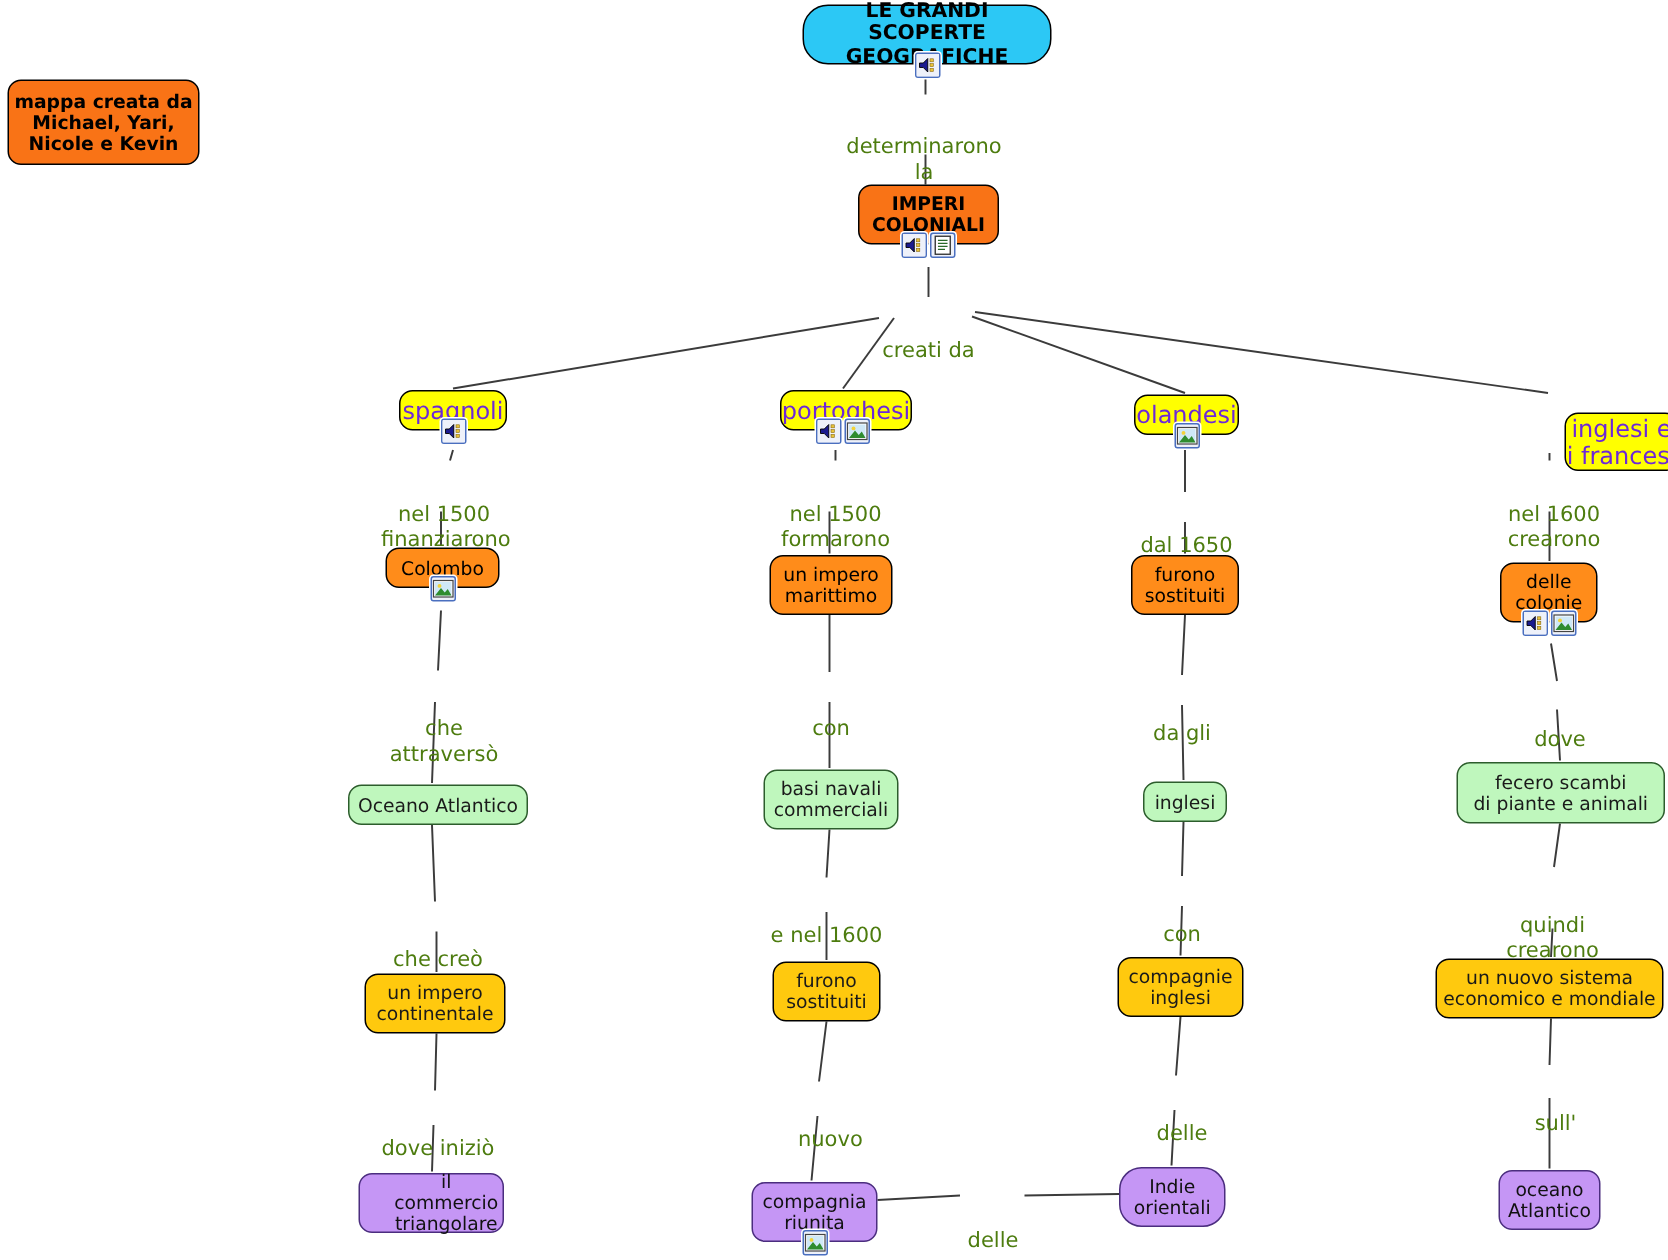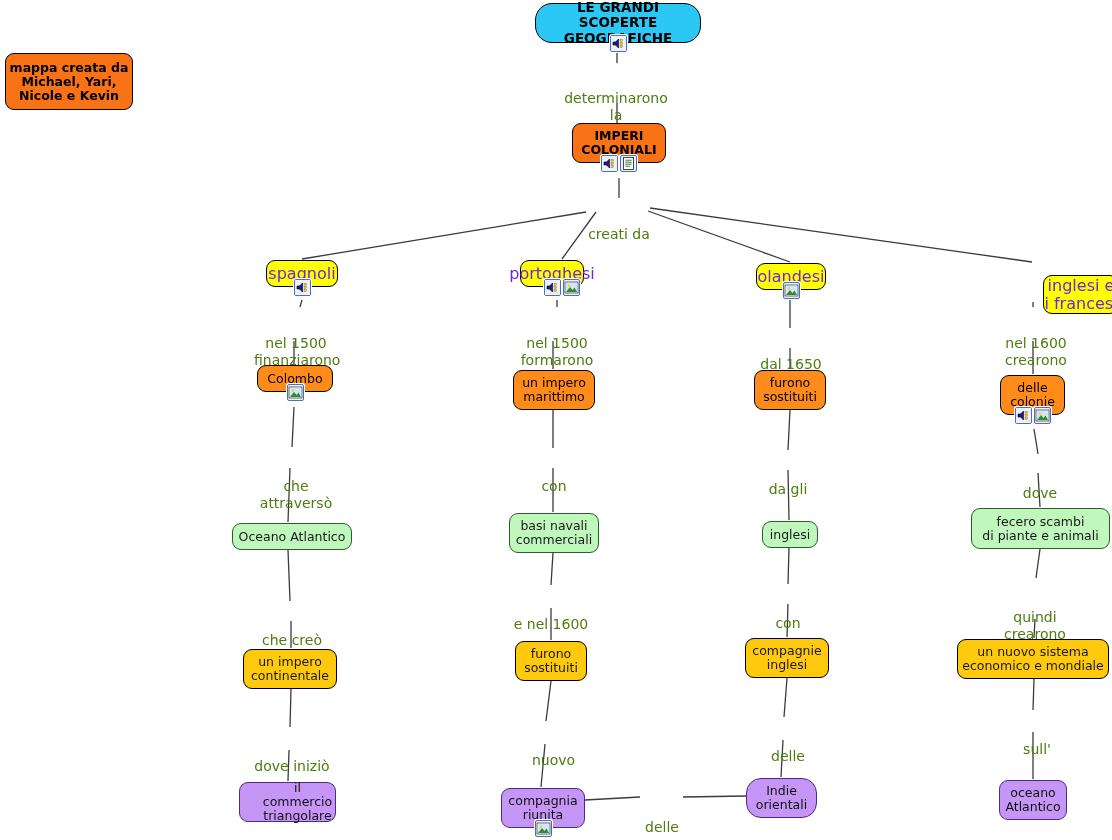--- a/index.html
+++ b/index.html
@@ -122,21 +122,21 @@
 Michael, Yari,
 Nicole e Kevin</span>
   </div>
 
   <div id="node-layer">
       <div class="node t-cyan" id="n-title" style="left: 535px; top: 3px; width: 166px; height: 40px;"><span class="node-label">LE GRANDI SCOPERTE
 GEOGRAFICHE</span></div>
       <div class="node t-orange" id="n-imperi" style="left: 572px; top: 123px; width: 94px; height: 40px;"><span class="node-label">IMPERI
 COLONIALI</span></div>
       <div class="node t-yellow" id="n-spagnoli" style="left: 266px; top: 260px; width: 72px; height: 27px;"><span class="node-label">spagnoli</span></div>
-      <div class="node t-yellow" id="n-portoghesi" style="left: 520px; top: 260px; width: 64px; height: 27px;"><span class="node-label">portoghesi</span></div>
+      <div class="node t-yellow" id="n-portoghesi" style="left: 520px; top: 260px; width: 88px; height: 27px;"><span class="node-label">portoghesi</span></div>
       <div class="node t-yellow" id="n-olandesi" style="left: 756px; top: 263px; width: 70px; height: 27px;"><span class="node-label">olandesi</span></div>
       <div class="node t-yellow" id="n-inglesifr" style="left: 995px; top: 275px; width: 76px; height: 39px; margin-left: 48px;"><span class="node-label">inglesi e
 i francesi</span></div>
       <div class="node t-orange2" id="n-colombo" style="left: 257px; top: 365px; width: 76px; height: 27px;"><span class="node-label">Colombo</span></div>
       <div class="node t-orange2" id="n-imperomar" style="left: 513px; top: 370px; width: 82px; height: 40px;"><span class="node-label">un impero
 marittimo</span></div>
       <div class="node t-orange2" id="n-furono1" style="left: 754px; top: 370px; width: 72px; height: 40px;"><span class="node-label">furono
 sostituiti</span></div>
       <div class="node t-orange2" id="n-colonie" style="left: 1000px; top: 375px; width: 65px; height: 40px;"><span class="node-label">delle
 colonie</span></div>

